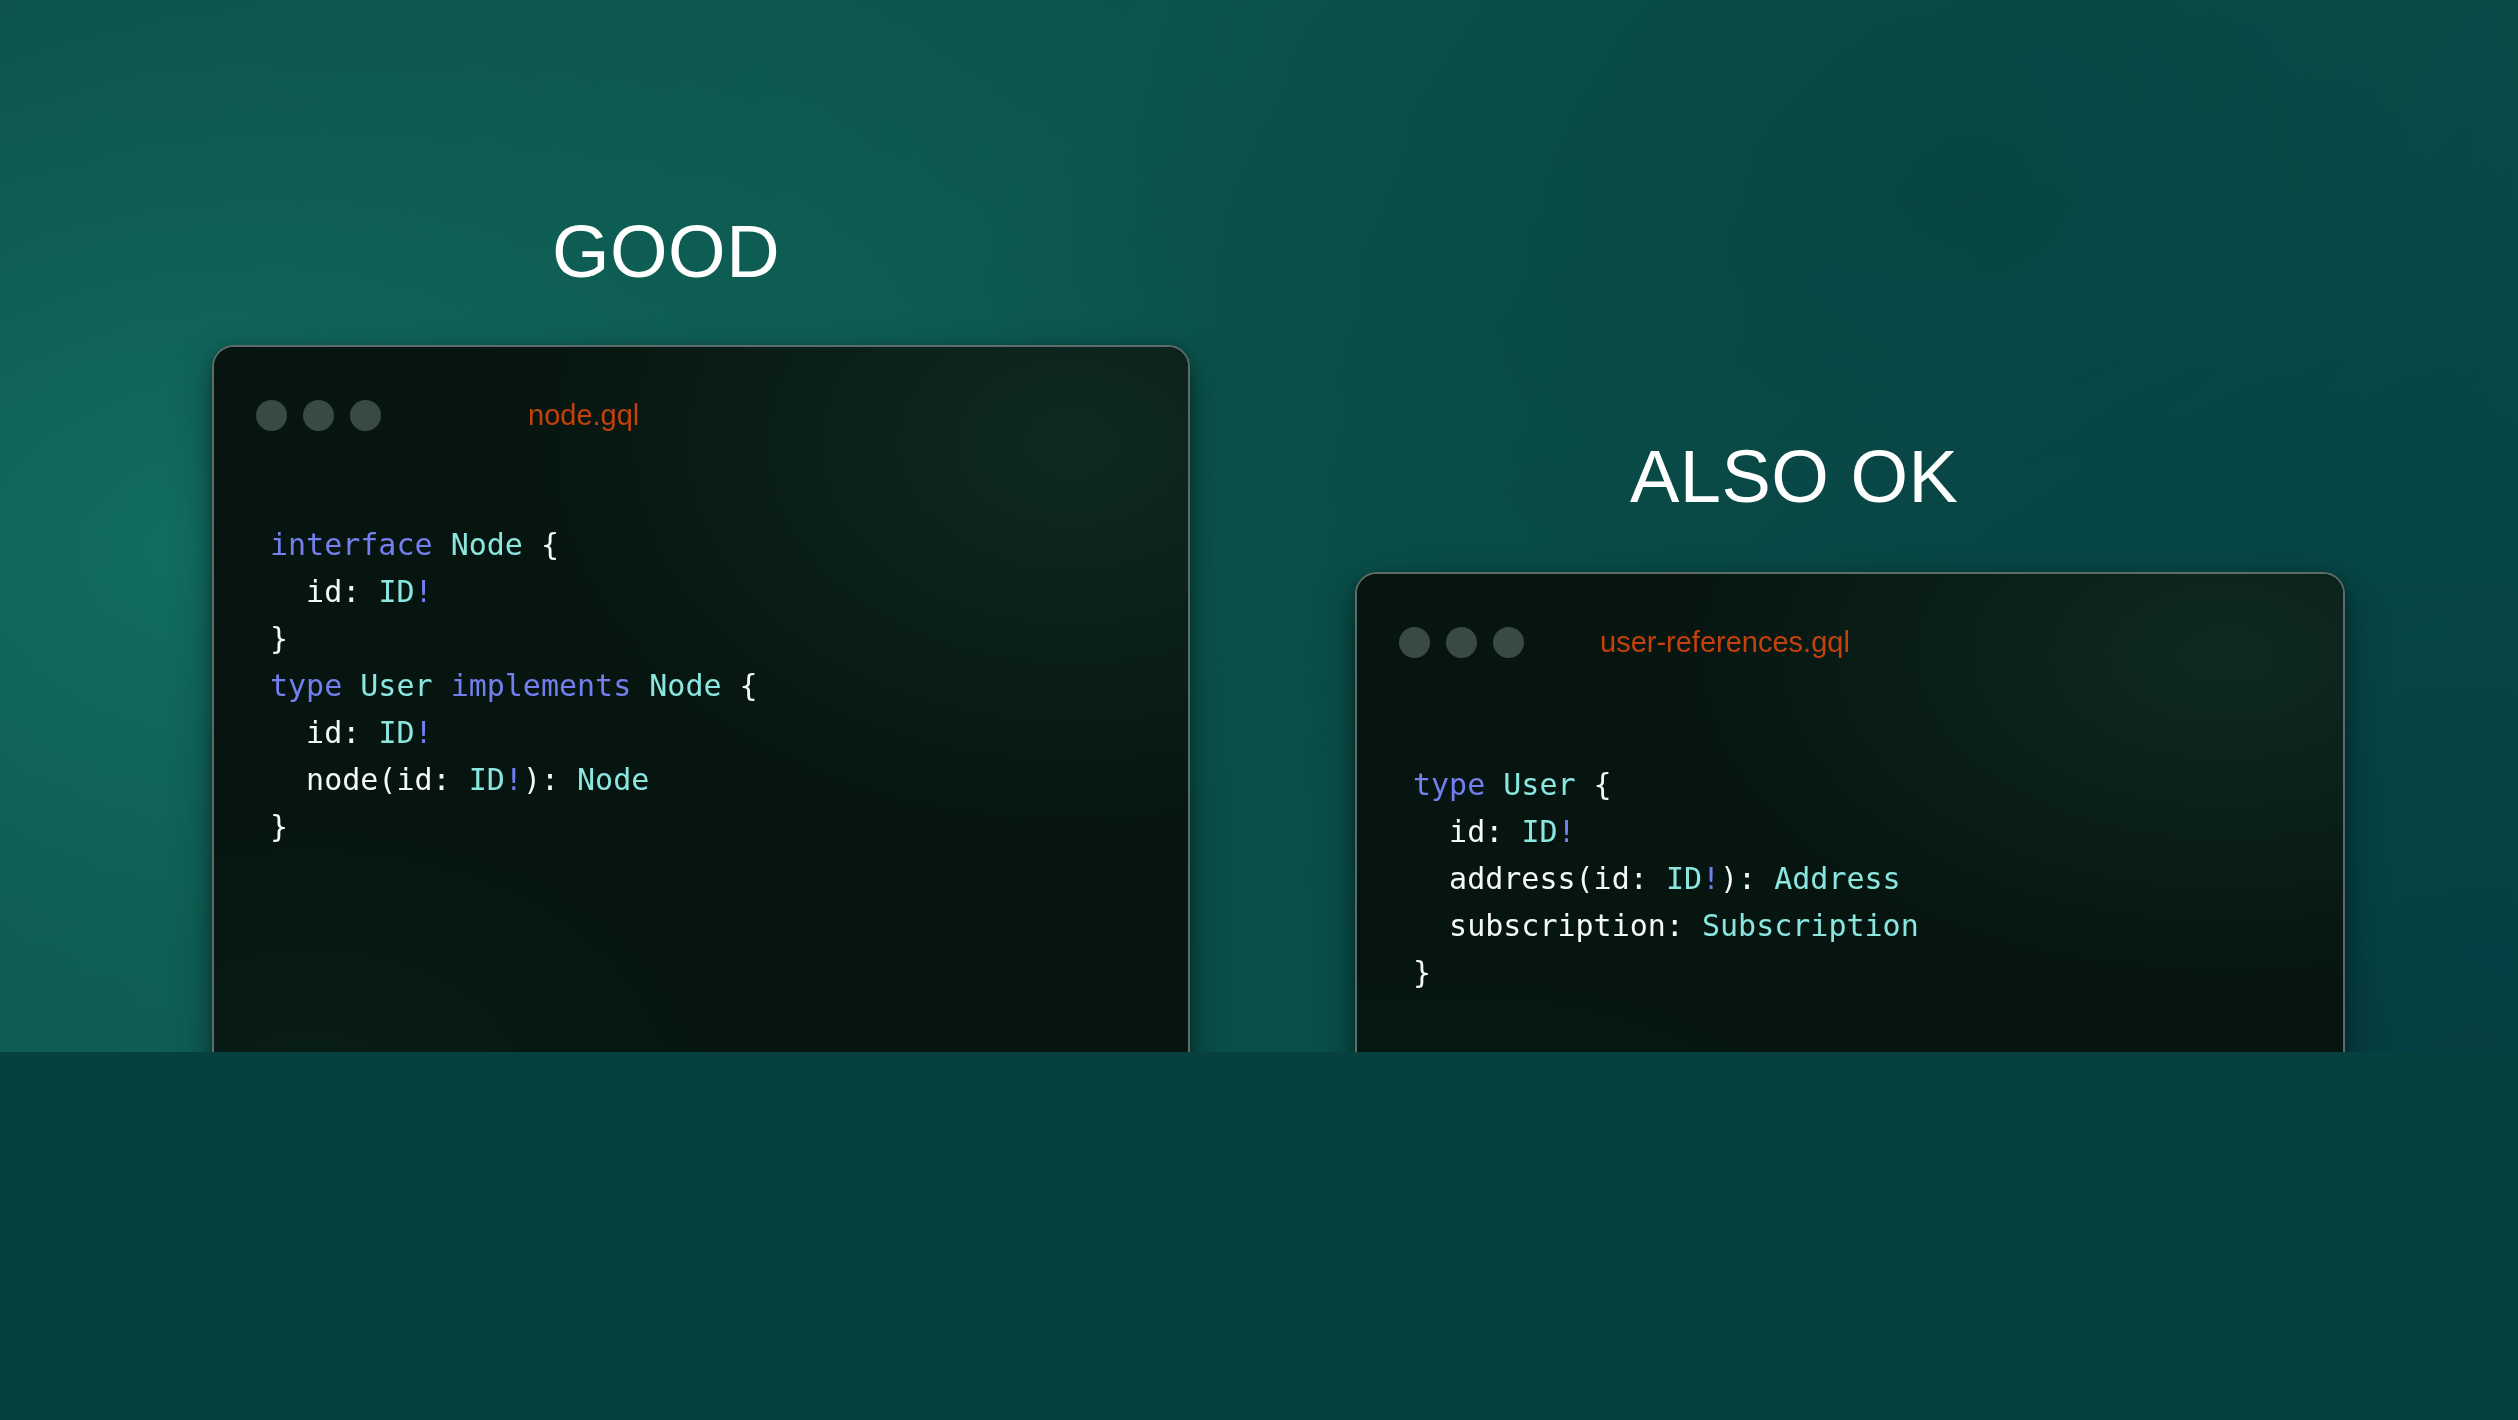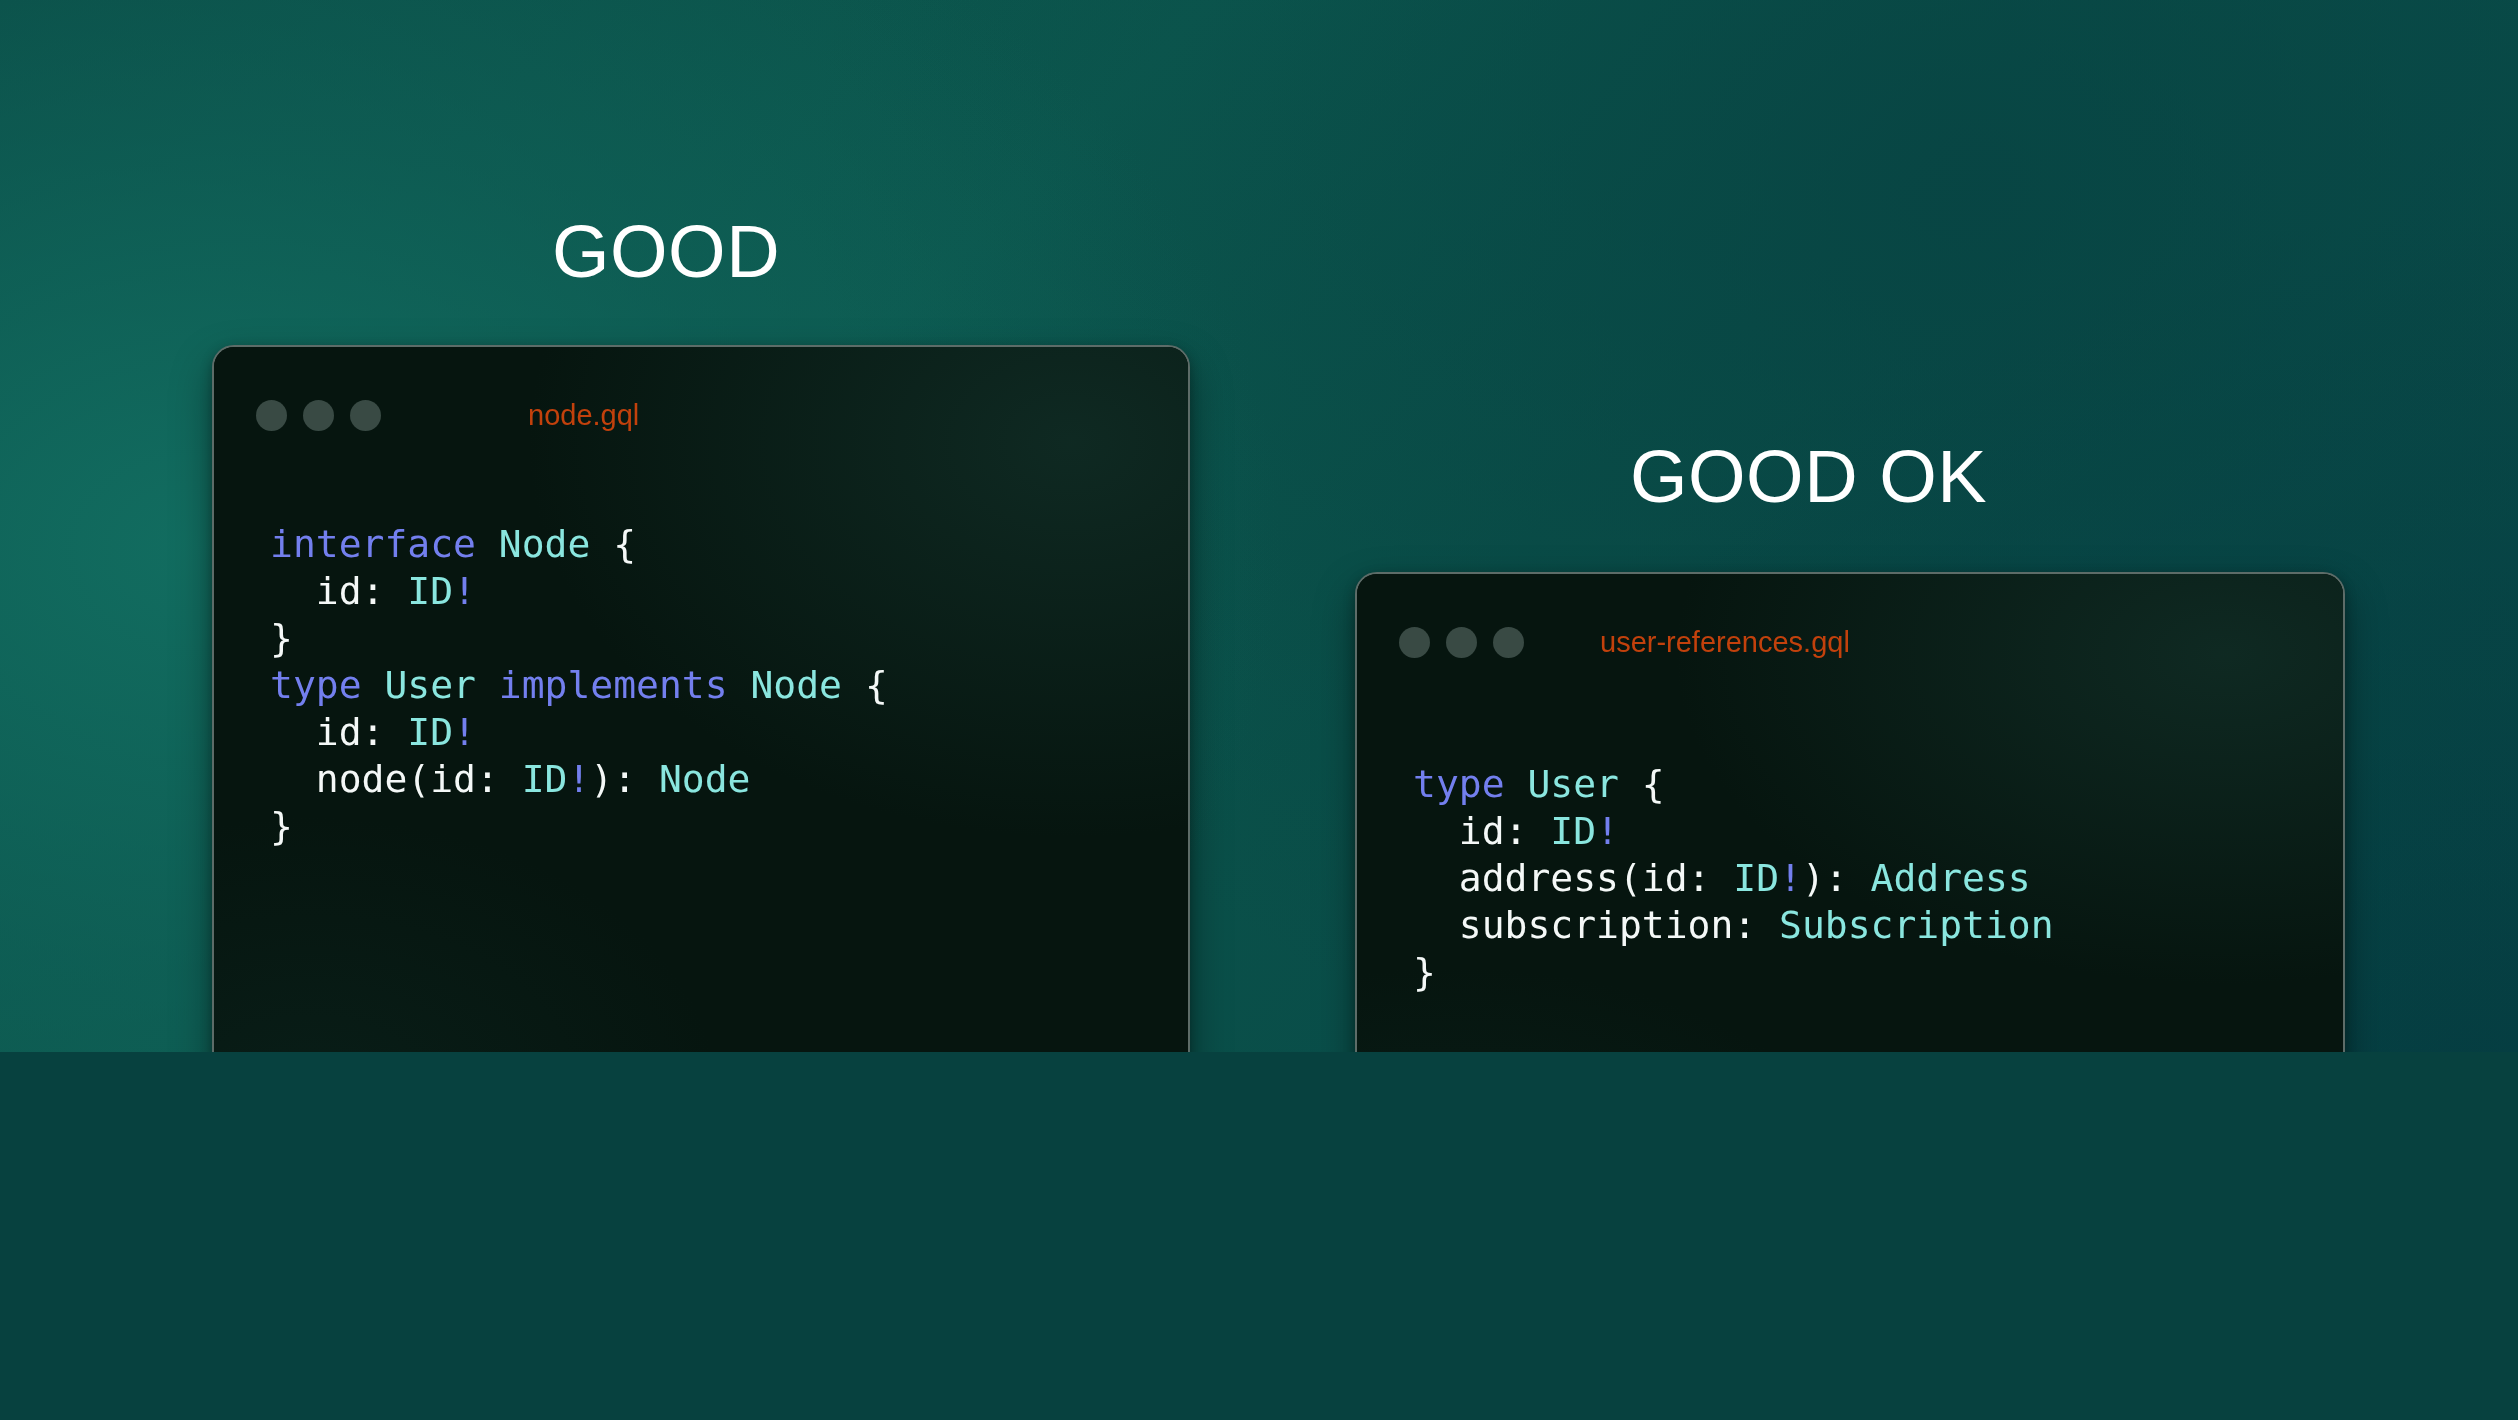--- a/index.html
+++ b/index.html
@@ -113,21 +113,21 @@
     line-height: 1;
   }
   #window-node .filename { margin-left: 147px; }
   #window-user-references .filename { margin-left: 76px; }
 
   .code {
     position: absolute;
     left: 56px;
     right: 20px;
     font-family: "DejaVu Sans Mono", "Liberation Mono", monospace;
-    font-size: 38px;
+    font-size: 30px;
     line-height: 47px;
     white-space: pre;
     color: #f2f7f5;
     letter-spacing: 0px;
   }
   #window-node .code { top: 174px; }
   #window-user-references .code { top: 187px; }
 
   .tok-kw   { color: #737fee; }
   .tok-type { color: #8ae6df; }
@@ -149,21 +149,21 @@
         <span class="dot"></span>
         <span class="dot"></span>
         <span class="dot"></span>
       </div>
       <span class="filename">node.gql</span>
     </div>
 
     <div class="code"><div><span class="tok-kw">interface</span><span class="tok-pl"> </span><span class="tok-type">Node</span><span class="tok-pl"> {</span></div><div><span class="tok-pl">  id: </span><span class="tok-type">ID</span><span class="tok-bang">!</span></div><div><span class="tok-pl">}</span></div><div><span class="tok-kw">type</span><span class="tok-pl"> </span><span class="tok-type">User</span><span class="tok-pl"> </span><span class="tok-kw">implements</span><span class="tok-pl"> </span><span class="tok-type">Node</span><span class="tok-pl"> {</span></div><div><span class="tok-pl">  id: </span><span class="tok-type">ID</span><span class="tok-bang">!</span></div><div><span class="tok-pl">  node(id: </span><span class="tok-type">ID</span><span class="tok-bang">!</span><span class="tok-pl">): </span><span class="tok-type">Node</span></div><div><span class="tok-pl">}</span></div></div>
   </div>
 
-  <div class="heading" id="heading-also-ok">GOOD OK</div>
+  <div class="heading" id="heading-also-ok">ALSO OK</div>
 
   <div class="window" id="window-user-references">
     <div class="window-inner"></div>
 
     <div class="titlebar">
       <div class="dots">
         <span class="dot"></span>
         <span class="dot"></span>
         <span class="dot"></span>
       </div>

